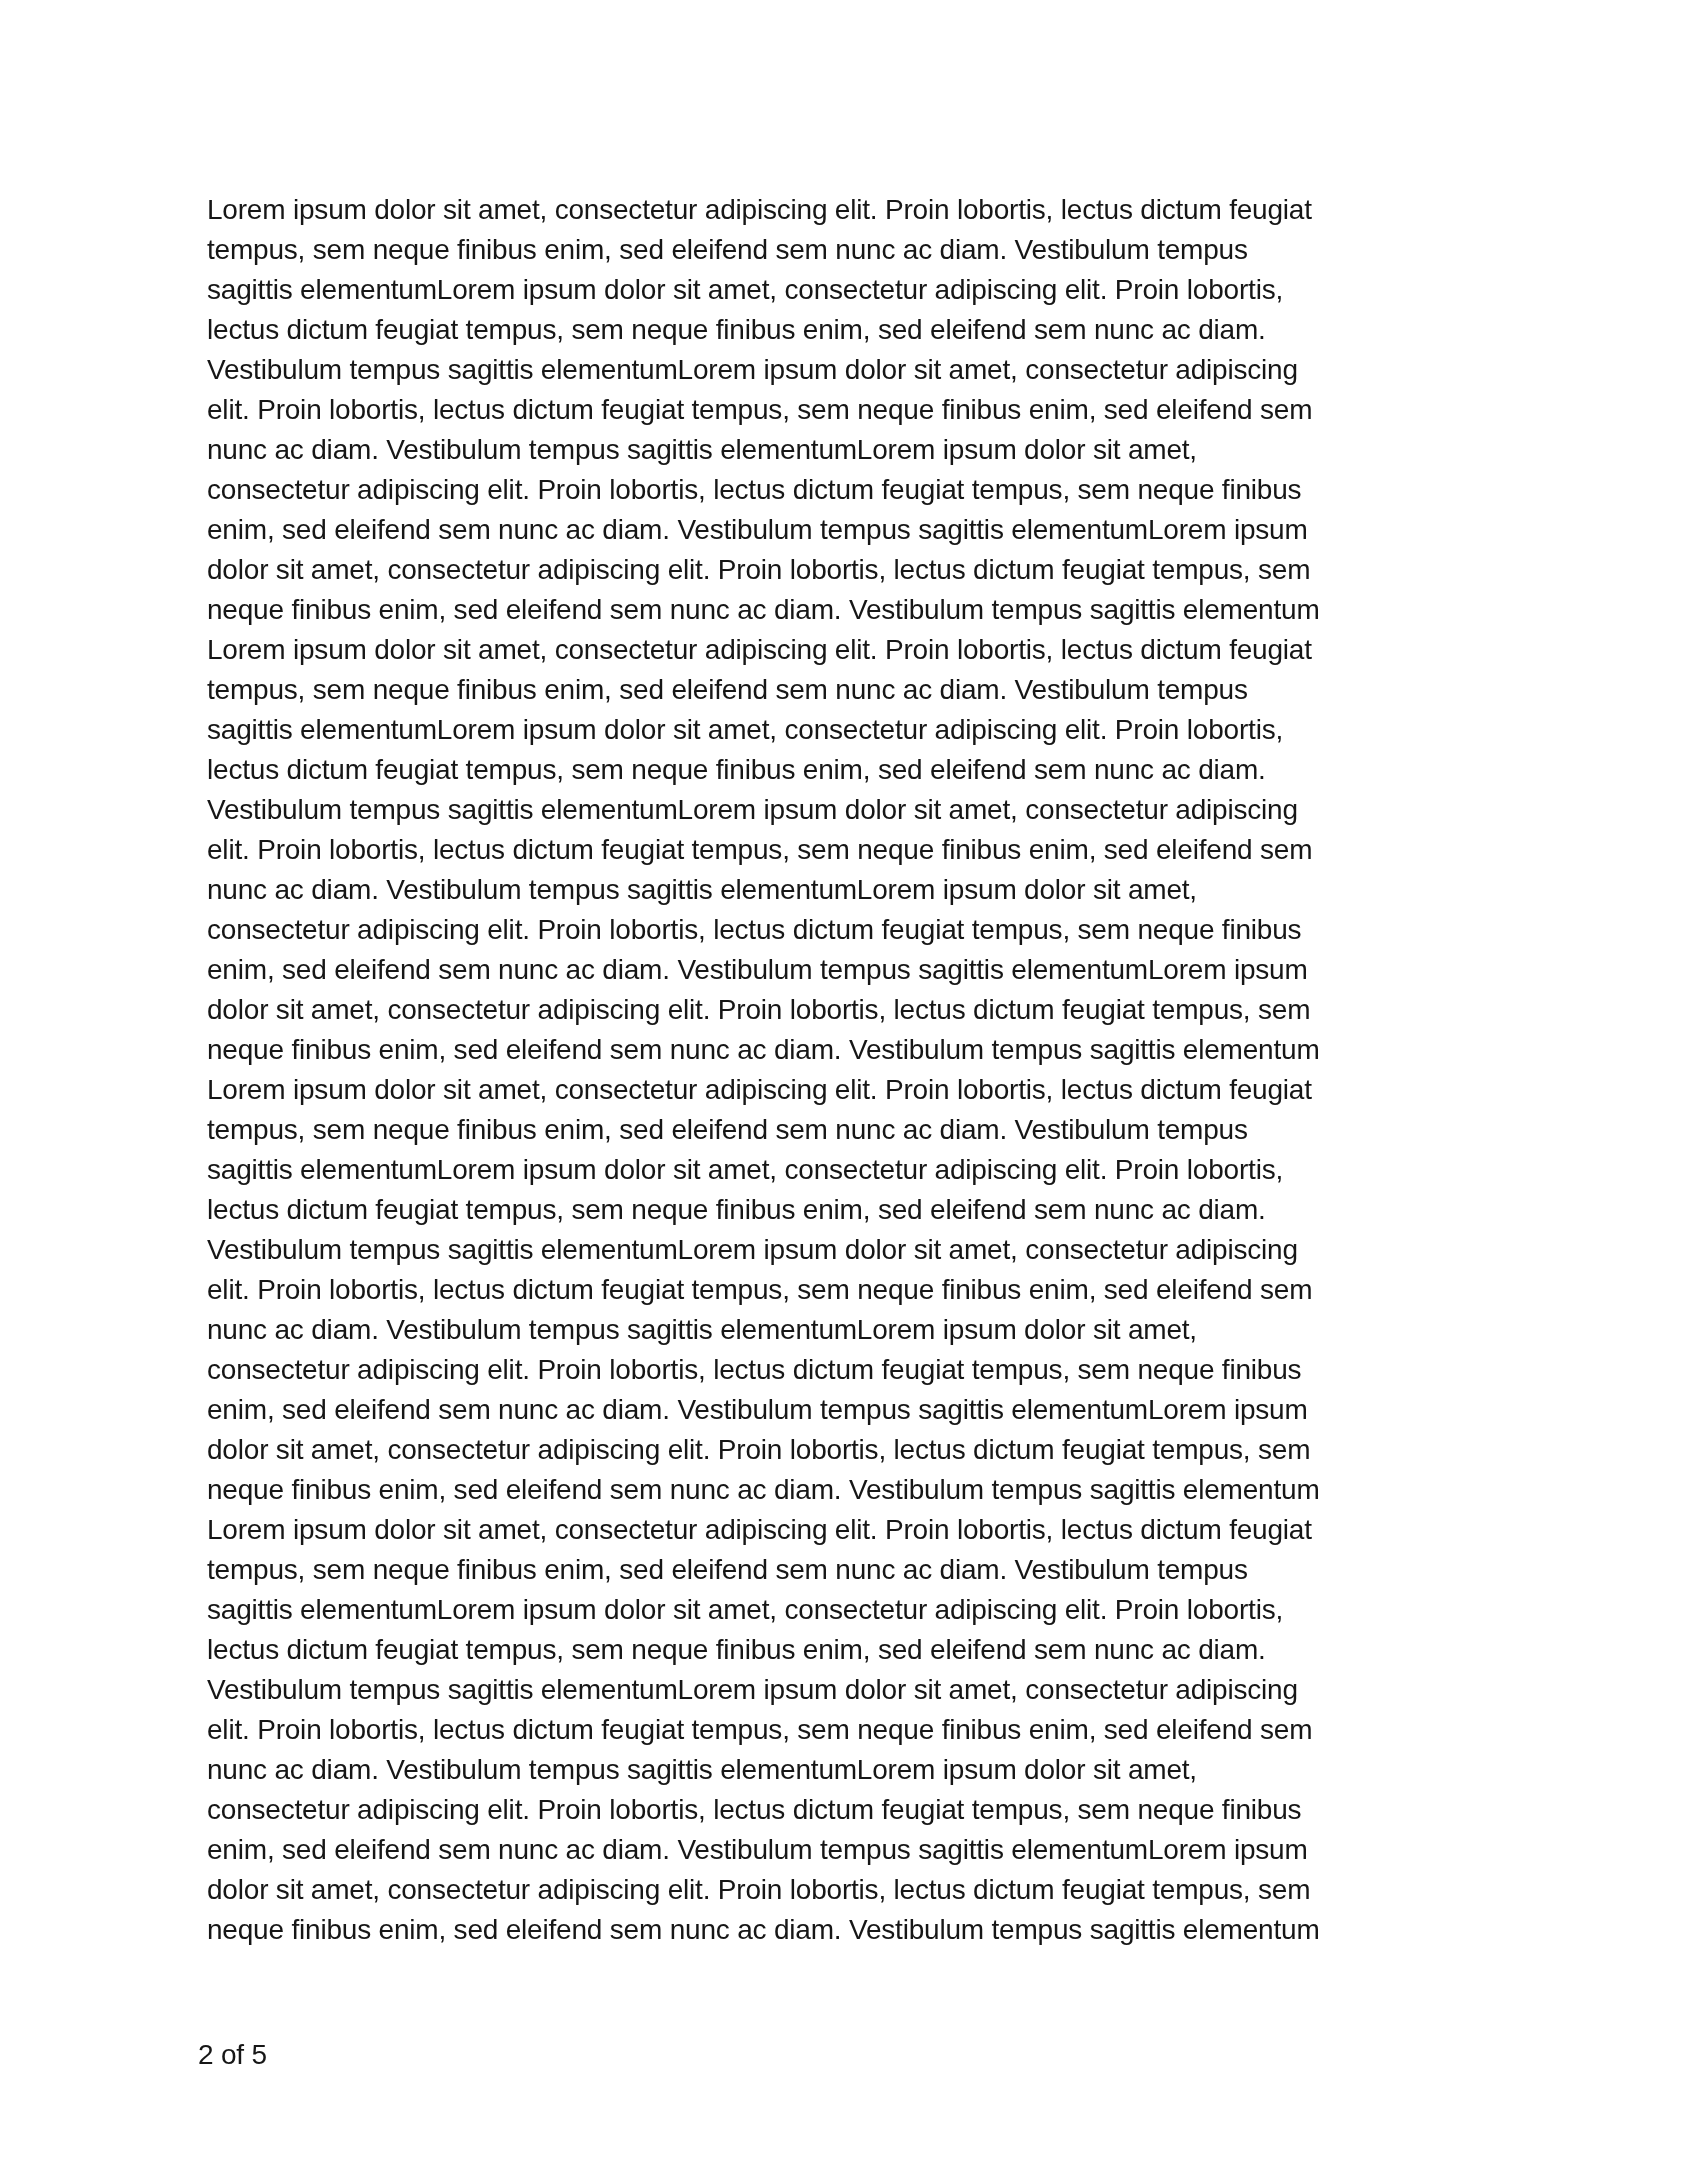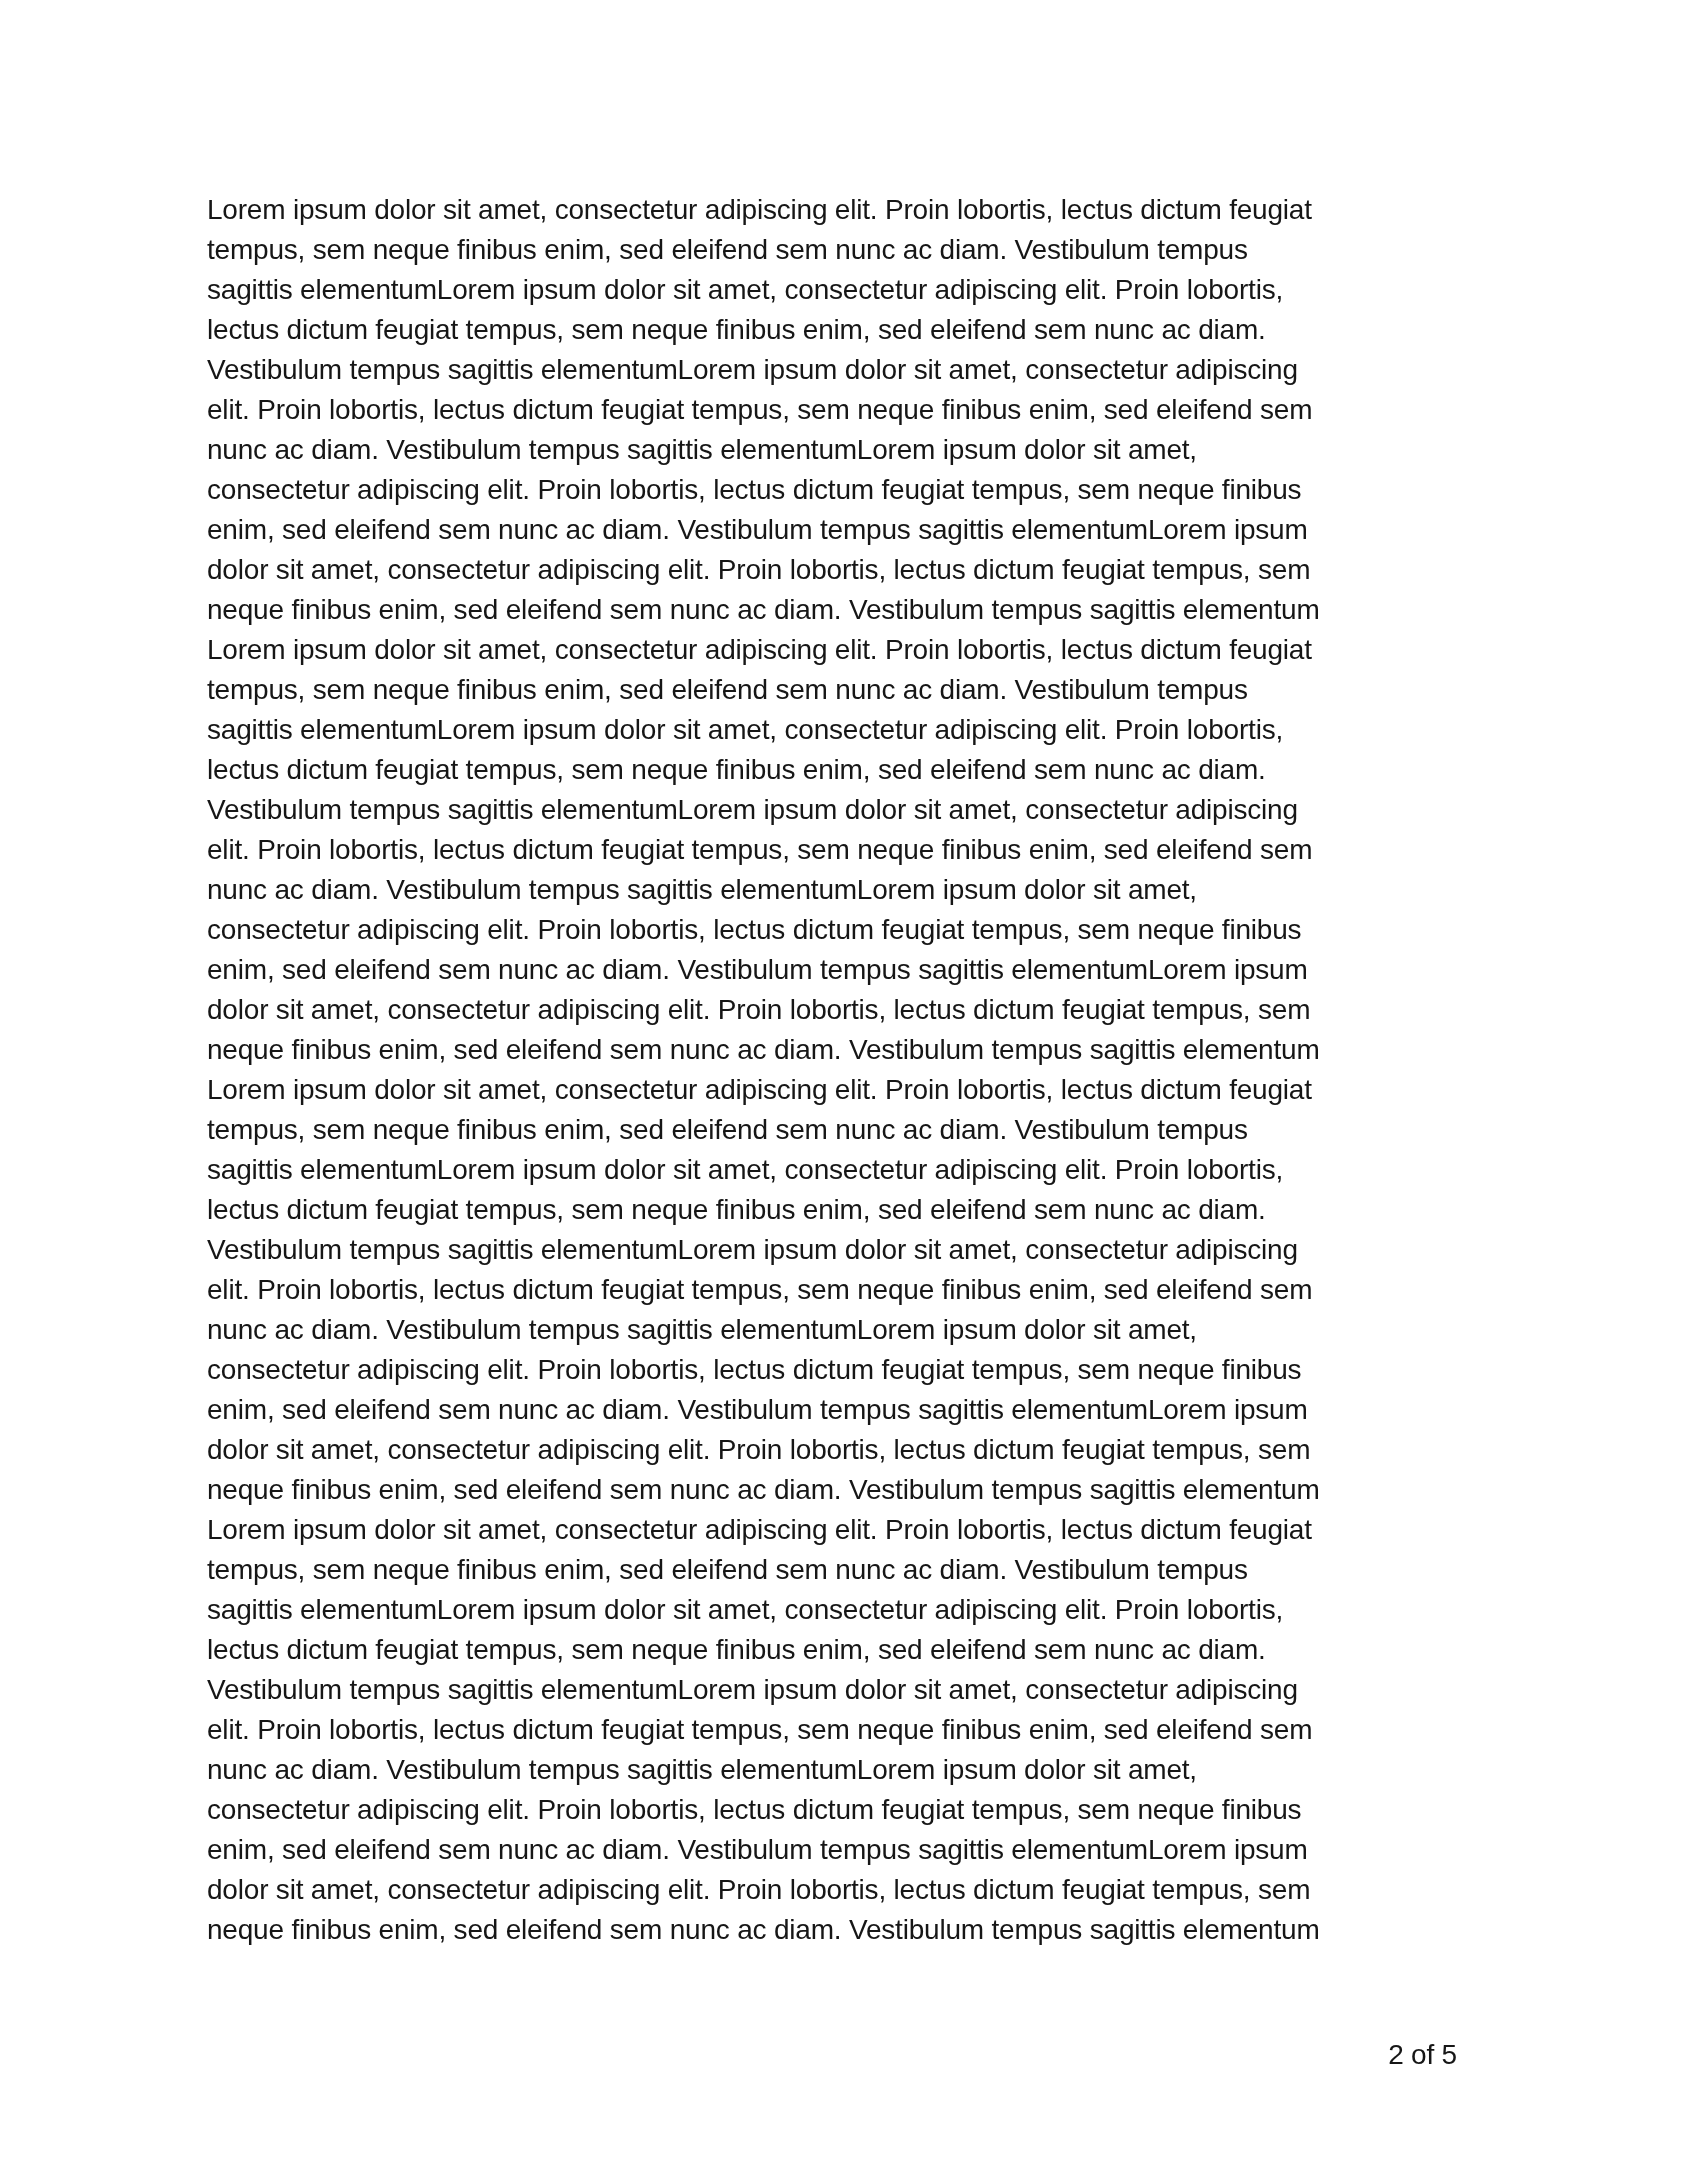--- a/index.html
+++ b/index.html
@@ -30,21 +30,21 @@
   }
   .body-text .line {
     white-space: pre;
     height: 40px;
   }
   .page-footer {
     position: absolute;
     left: 198px;
     top: 2035px;
     width: 1259px;
-    text-align: right;
+    text-align: left;
     font-size: 28px;
     line-height: 40px;
     font-weight: 300;
     letter-spacing: -0.2px;
     color: #161616;
   }
 </style>
 </head>
 <body>
 

